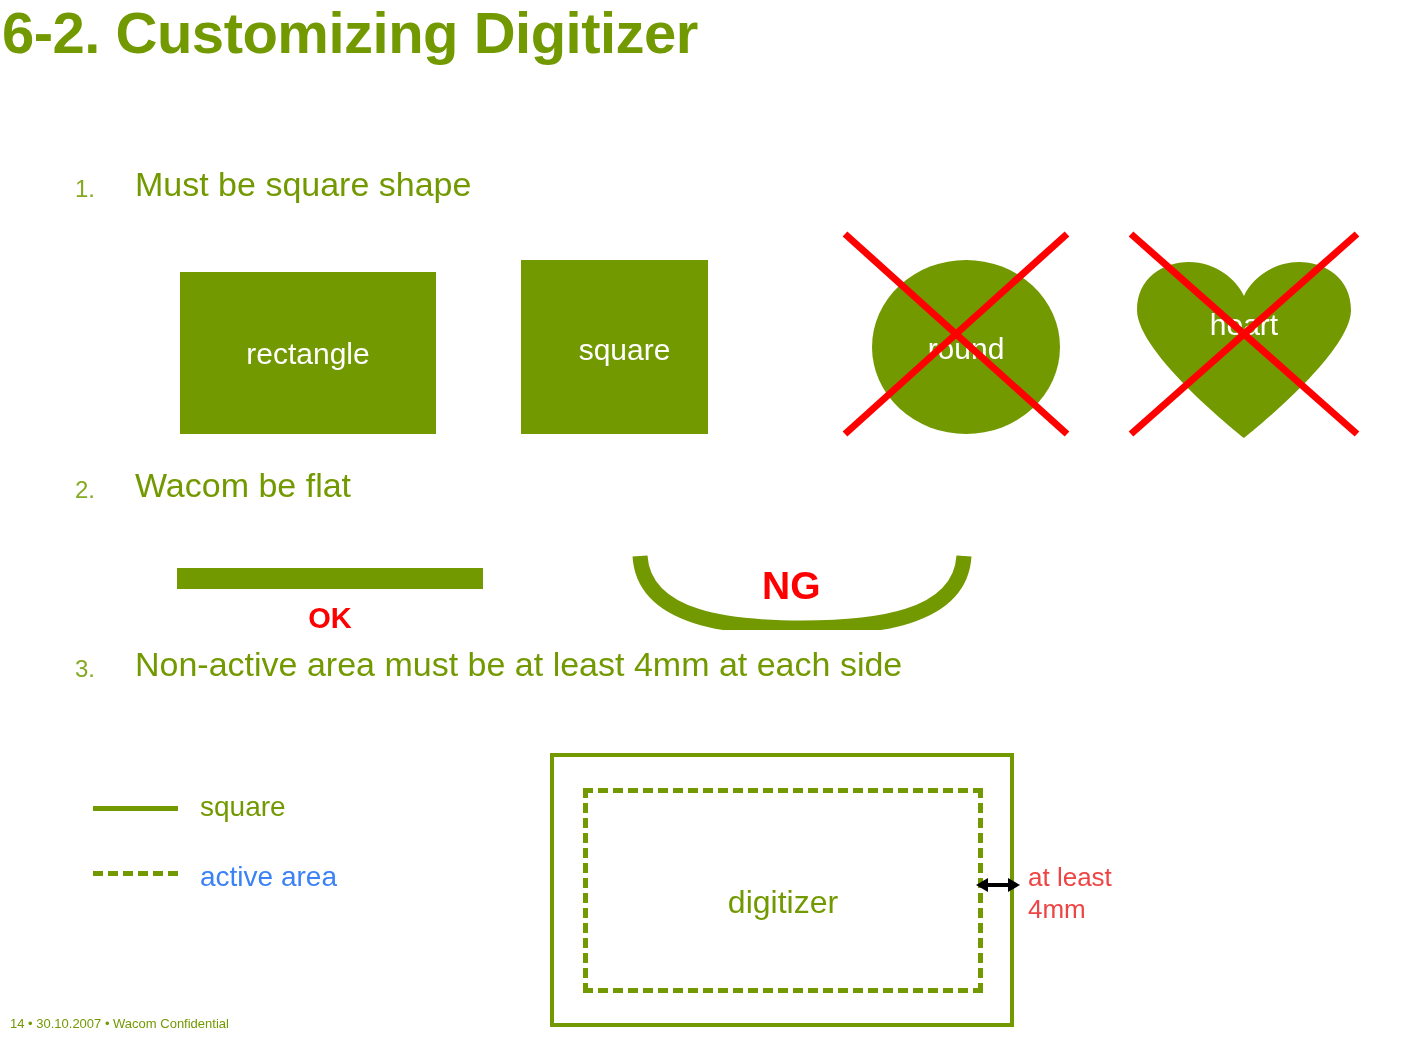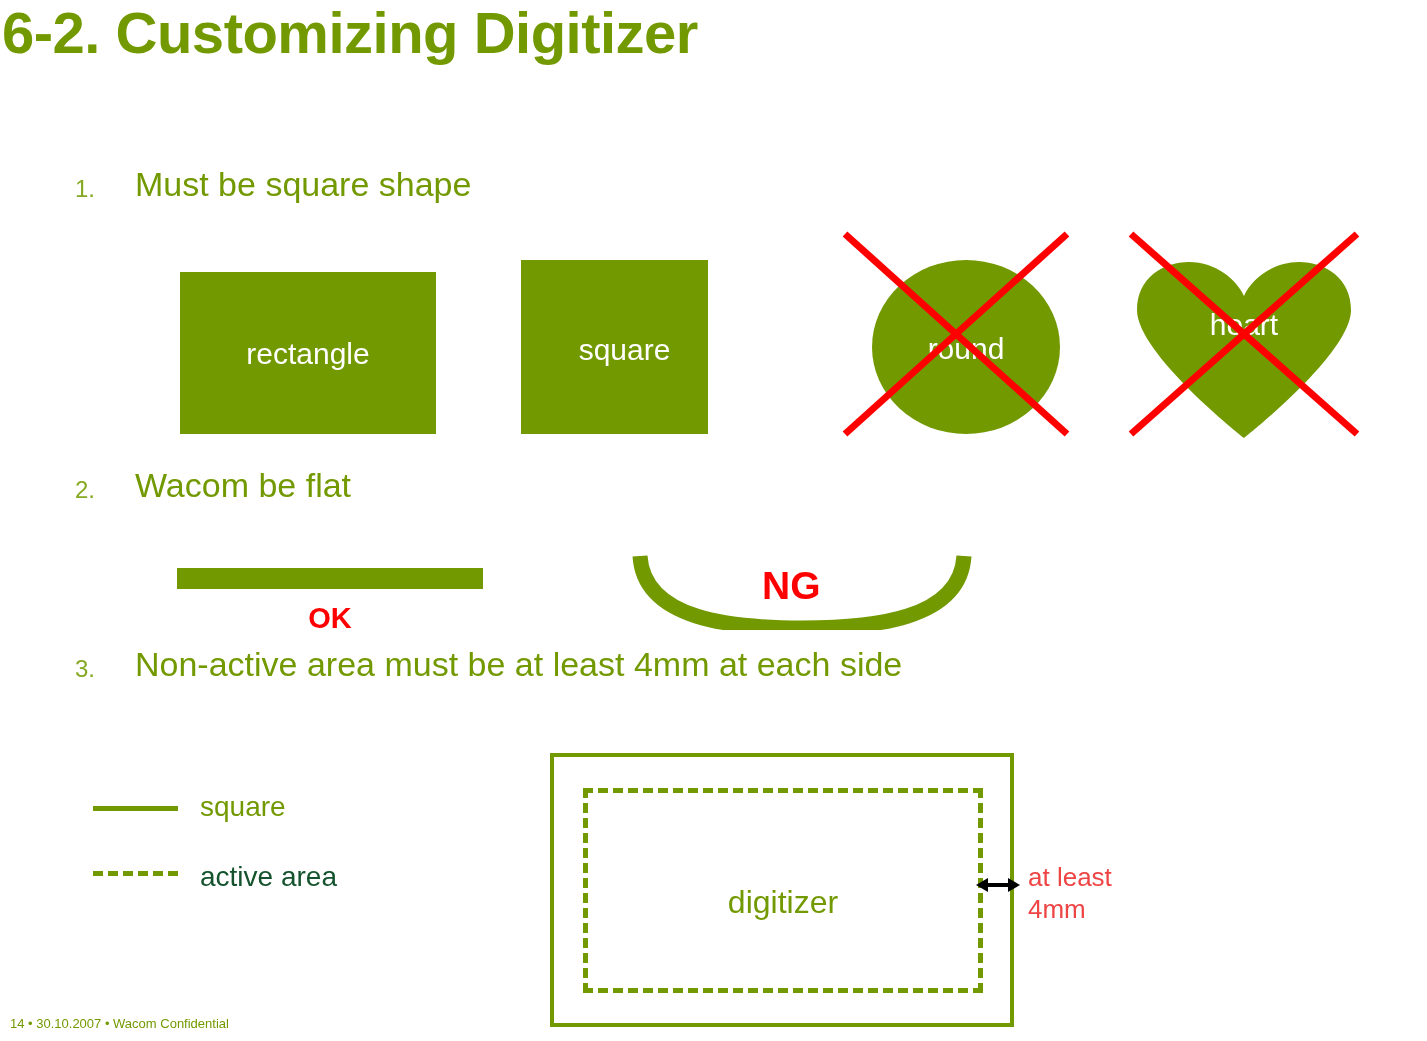--- a/index.html
+++ b/index.html
@@ -217,21 +217,21 @@
     top: 871px;
     width: 85px;
     height: 0;
     border-top: 5px dashed #739900;
   }
   #legend-active-label {
     position: absolute;
     left: 200px;
     top: 861px;
     font-size: 28px;
-    color: #14532d;
+    color: #3b82f6;
     white-space: nowrap;
     text-align: right;
   }
 
   
   #digitizer-outer {
     position: absolute;
     left: 550px;
     top: 753px;
     width: 464px;

